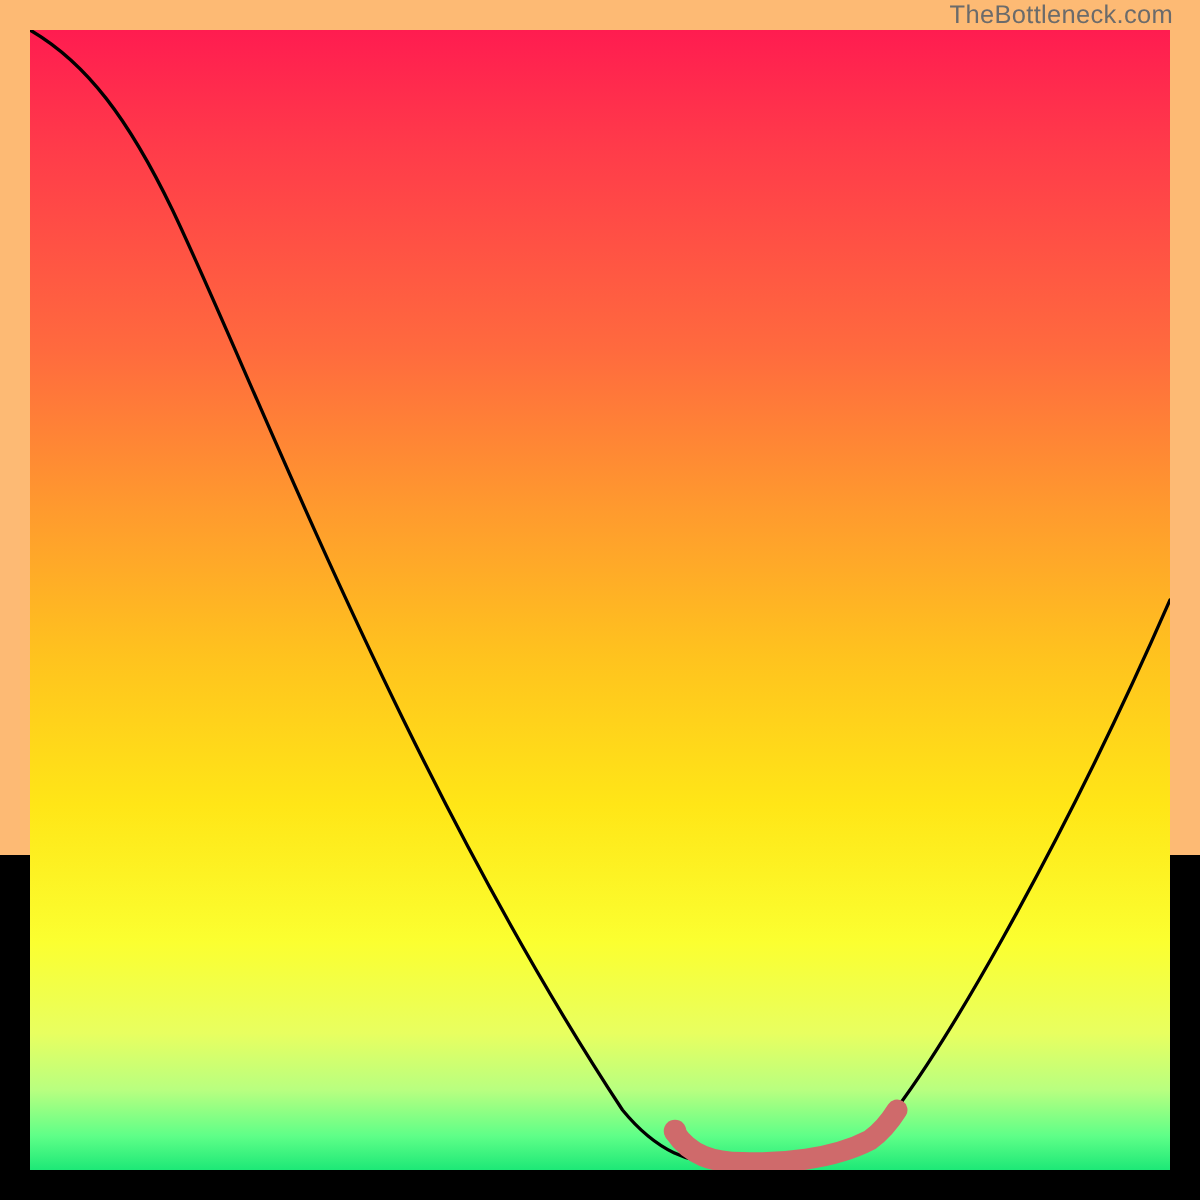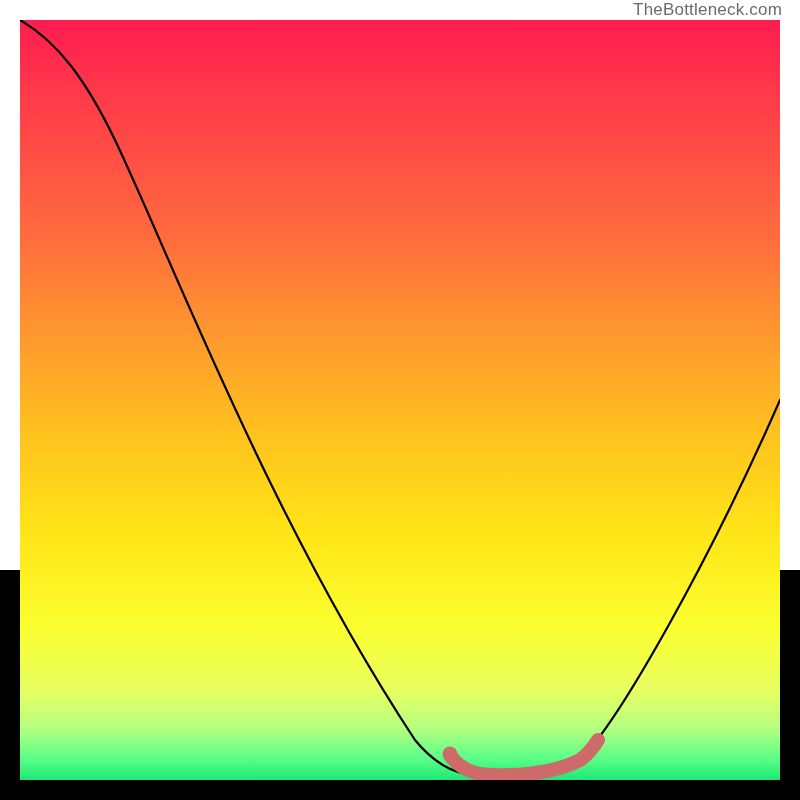--- a/index.html
+++ b/index.html
@@ -10,21 +10,21 @@
     background: #000;
     overflow: hidden;
     font-family: Arial, Helvetica, sans-serif;
   }
   .frame {
     position: absolute;
     top: 0;
     left: 0;
     width: 800px;
     height: 570px;
-    background: #ffffff;
+    background: #fdba74;
   }
   .plot-area {
     position: absolute;
     top: 20px;
     left: 20px;
     width: 760px;
     height: 760px;
     
     background: linear-gradient(
       to bottom,

